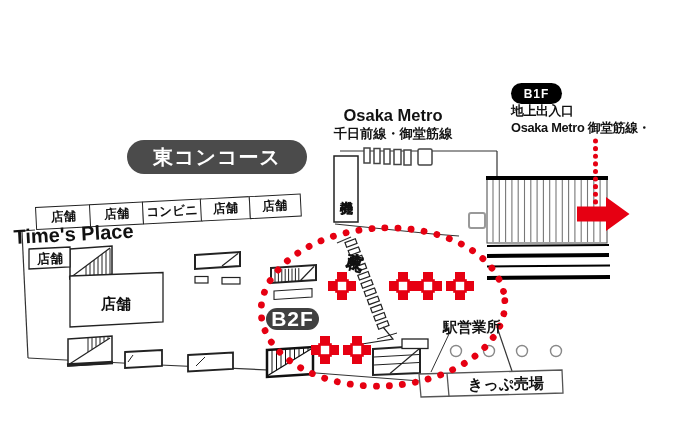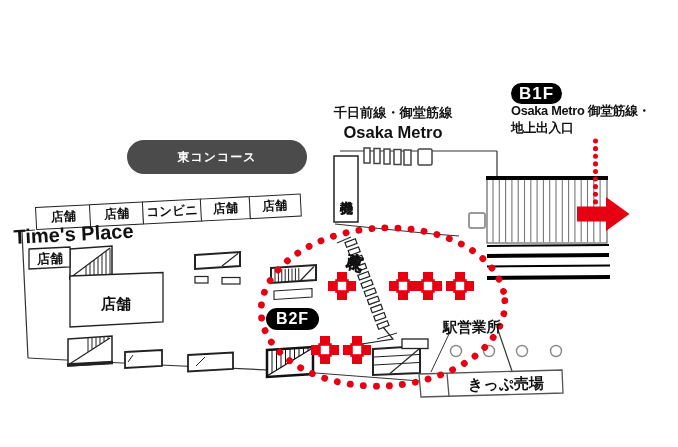--- a/index.html
+++ b/index.html
@@ -246,41 +246,41 @@
   </svg>
 
   <div class="shop-row">
     <div class="shop-cell" style="width:54px">店舗</div>
     <div class="shop-cell" style="width:52px">店舗</div>
     <div class="shop-cell" style="width:58px">コンビニ</div>
     <div class="shop-cell" style="width:48px">店舗</div>
     <div class="shop-cell" style="width:50px">店舗</div>
   </div>
 
-  <div class="abs pill" style="left:127px;top:140px;width:180px;height:34px;background:#4b4b4b;font-size:12px;">東コンコース</div>
+  <div class="abs pill" style="left:127px;top:140px;width:180px;height:34px;background:#4b4b4b;font-size:20px;">東コンコース</div>
 
   <div class="abs" style="left:322px;top:105px;width:142px;text-align:center;line-height:1.25;">
+    <div class="lbl" style="font-size:16.5px;font-weight:600;">Osaka Metro</div>
     <div class="lbl" style="font-size:13.2px;">千日前線・御堂筋線</div>
-    <div class="lbl" style="font-size:16.5px;font-weight:600;">Osaka Metro</div>
   </div>
 
   <div class="abs vtext" style="left:335px;top:160px;width:22px;height:60px;font-size:13.5px;display:flex;align-items:center;justify-content:center;">券売機</div>
 
-  <div class="abs pill" style="left:511px;top:83px;width:51px;height:21px;background:#000;font-size:17px;">B1F</div>
+  <div class="abs pill" style="left:511px;top:83px;width:51px;height:21px;background:#000;font-size:12px;">B1F</div>
   <div class="abs" style="left:511px;top:103px;font-size:12.8px;font-weight:bold;line-height:16.8px;letter-spacing:-0.3px;">
+    <div>地上出入口</div>
     <div>Osaka Metro 御堂筋線・</div>
-    <div>地上出入口</div>
   </div>
 
   <div class="abs" style="left:13px;top:226px;font-size:20px;font-weight:600;transform:rotate(-3deg);transform-origin:left top;">Time's Place</div>
 
   <div class="abs lbl" style="left:31px;top:250px;width:38px;text-align:center;font-size:13px;transform:rotate(-2.5deg);">店舗</div>
   <div class="abs lbl" style="left:88px;top:295px;width:56px;text-align:center;font-size:15px;">店舗</div>
 
   <div class="abs vtext" style="left:349px;top:237px;font-size:17px;letter-spacing:1px;transform:rotate(13deg);transform-origin:left top;">東改札</div>
 
-  <div class="abs pill" style="left:266px;top:308px;width:53px;height:22px;background:#000000;font-size:16px;">B2F</div>
+  <div class="abs pill" style="left:266px;top:308px;width:53px;height:22px;background:#404040;font-size:21px;">B2F</div>
 
   <div class="abs lbl" style="left:443px;top:318px;font-size:14.5px;transform:rotate(-1deg);">駅営業所</div>
 
   <div class="abs lbl" style="left:452px;top:374.5px;width:108px;text-align:center;font-size:15px;transform:rotate(-1.2deg);">きっぷ売場</div>
 
 </div>
 
 </body></html>

